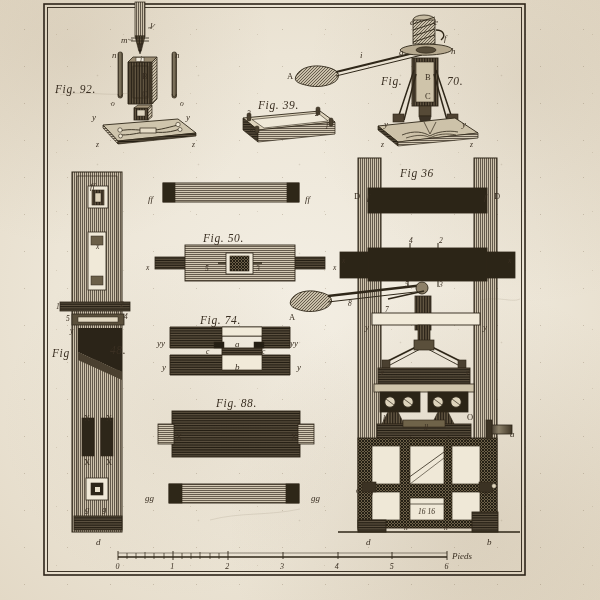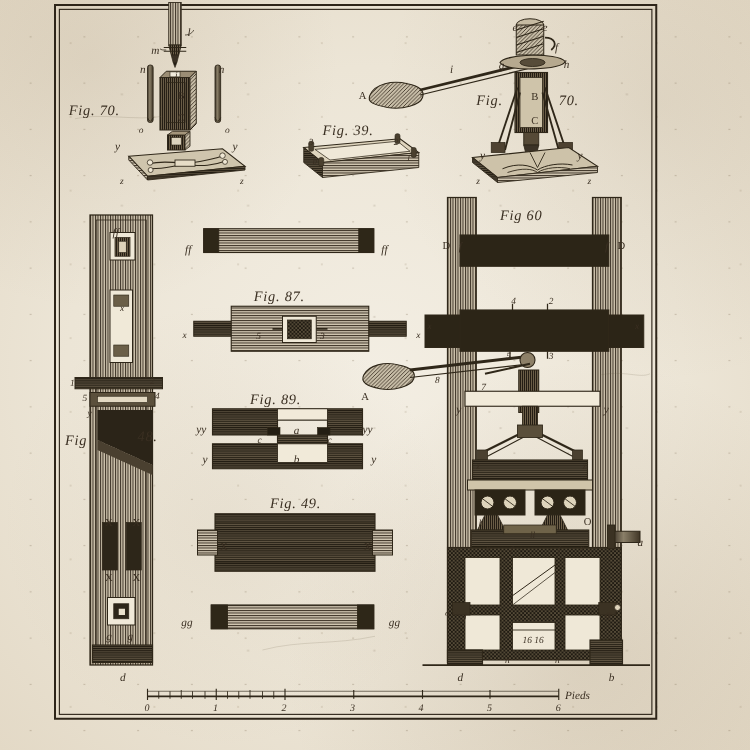--- a/index.html
+++ b/index.html
@@ -384,21 +384,21 @@
 
       <g stroke="#6b5d46" stroke-width="0.4" opacity=".35">
         <path d="M210 520 C240 512 268 516 300 509"></path>
         <path d="M60 95 C80 90 110 97 130 93"></path>
         <path d="M480 300 C500 296 512 303 520 299"></path>
       </g>
     </g>
   </svg>
 
   <div id="labels">
-      <div class="lbl fignum" style="left: 55px; top: 84px;">Fig. 70.</div>
+      <div class="lbl fignum" style="left: 55px; top: 84px;">Fig. 92.</div>
       <div class="lbl key" style="left: 150px; top: 22px;">l</div>
       <div class="lbl key" style="left: 121px; top: 36px;">m</div>
       <div class="lbl keysm" style="left: 140px; top: 56px;">i</div>
       <div class="lbl key" style="left: 112px; top: 51px;">n</div>
       <div class="lbl key" style="left: 175px; top: 51px;">n</div>
       <div class="lbl keysm" style="left: 111px; top: 100px;">o</div>
       <div class="lbl keysm" style="left: 180px; top: 100px;">o</div>
       <div class="lbl keyup" style="left: 142px; top: 72px;">B</div>
       <div class="lbl keyup" style="left: 142px; top: 90px;">C</div>
       <div class="lbl key" style="left: 92px; top: 113px;">y</div>
@@ -436,41 +436,41 @@
       <div class="lbl keysm" style="left: 70px; top: 327px;">y</div>
       <div class="lbl keyup" style="left: 84px; top: 414px;">X</div>
       <div class="lbl keyup" style="left: 106px; top: 414px;">X</div>
       <div class="lbl keyup" style="left: 84px; top: 458px;">X</div>
       <div class="lbl keyup" style="left: 106px; top: 458px;">X</div>
       <div class="lbl key" style="left: 85px; top: 505px;">g</div>
       <div class="lbl key" style="left: 102px; top: 505px;">g</div>
       <div class="lbl key" style="left: 96px; top: 538px;">d</div>
       <div class="lbl key" style="left: 148px; top: 195px;">ff</div>
       <div class="lbl key" style="left: 305px; top: 195px;">ff</div>
-      <div class="lbl fignum" style="left: 203px; top: 233px;">Fig. 87.</div>
+      <div class="lbl fignum" style="left: 203px; top: 233px;">Fig. 50.</div>
       <div class="lbl keysm" style="left: 146px; top: 264px;">x</div>
       <div class="lbl keysm" style="left: 333px; top: 264px;">x</div>
       <div class="lbl keysm" style="left: 205px; top: 265px;">5</div>
       <div class="lbl keysm" style="left: 256px; top: 265px;">3</div>
-      <div class="lbl fignum" style="left: 200px; top: 315px;">Fig. 89.</div>
+      <div class="lbl fignum" style="left: 200px; top: 315px;">Fig. 74.</div>
       <div class="lbl key" style="left: 157px; top: 339px;">yy</div>
       <div class="lbl key" style="left: 290px; top: 339px;">yy</div>
       <div class="lbl key" style="left: 162px; top: 363px;">y</div>
       <div class="lbl key" style="left: 297px; top: 363px;">y</div>
       <div class="lbl key" style="left: 235px; top: 340px;">a</div>
       <div class="lbl key" style="left: 235px; top: 363px;">b</div>
       <div class="lbl keysm" style="left: 206px; top: 348px;">c</div>
       <div class="lbl keysm" style="left: 262px; top: 348px;">c</div>
       <div class="lbl keyup" style="left: 289px; top: 313px;">A</div>
-      <div class="lbl fignum" style="left: 216px; top: 398px;">Fig. 49.</div>
+      <div class="lbl fignum" style="left: 216px; top: 398px;">Fig. 88.</div>
       <div class="lbl keyup" style="left: 176px; top: 433px;">X</div>
       <div class="lbl keyup" style="left: 291px; top: 433px;">X</div>
       <div class="lbl key" style="left: 145px; top: 494px;">gg</div>
       <div class="lbl key" style="left: 311px; top: 494px;">gg</div>
-      <div class="lbl fignum" style="left: 400px; top: 168px;">Fig 60</div>
+      <div class="lbl fignum" style="left: 400px; top: 168px;">Fig 36</div>
       <div class="lbl keyup" style="left: 354px; top: 192px;">D</div>
       <div class="lbl keyup" style="left: 494px; top: 192px;">D</div>
       <div class="lbl key" style="left: 367px; top: 193px;">f</div>
       <div class="lbl key" style="left: 484px; top: 193px;">f</div>
       <div class="lbl keysm" style="left: 342px; top: 257px;">x</div>
       <div class="lbl keysm" style="left: 508px; top: 257px;">x</div>
       <div class="lbl keysm" style="left: 409px; top: 237px;">4</div>
       <div class="lbl keysm" style="left: 439px; top: 237px;">2</div>
       <div class="lbl keysm" style="left: 405px; top: 281px;">5</div>
       <div class="lbl keysm" style="left: 439px; top: 281px;">3</div>

